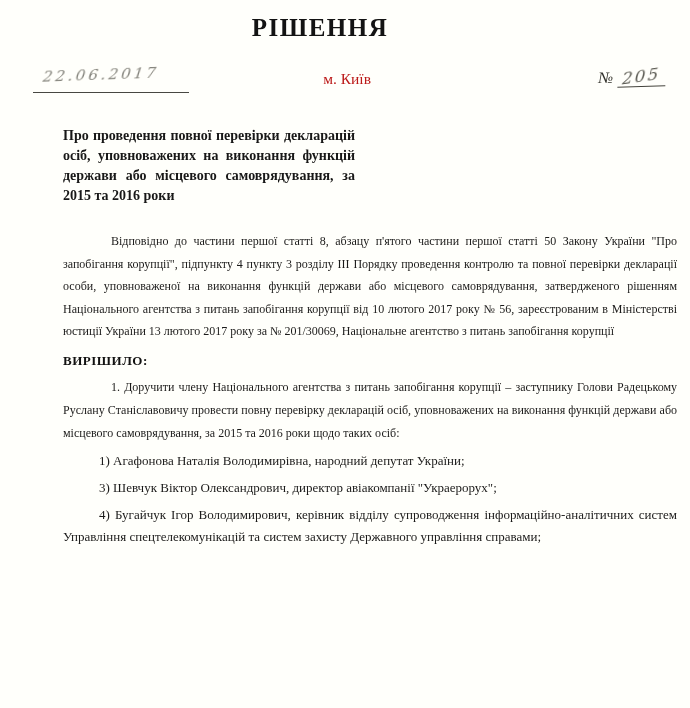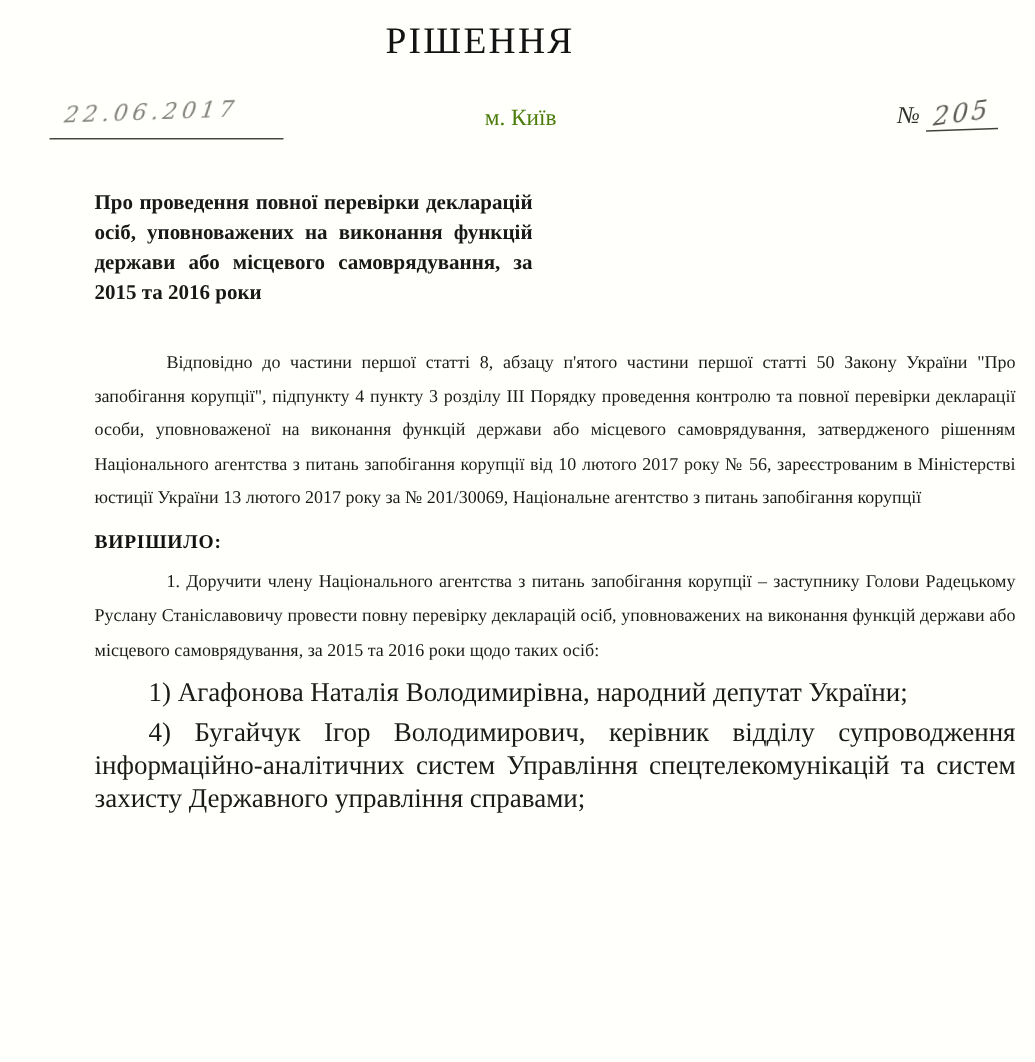--- a/index.html
+++ b/index.html
@@ -16,21 +16,21 @@
     overflow: hidden;
     font-family: "Liberation Serif", serif;
     color: #1e1e1e;
     padding: 14px 13px 0 63px;
   }
   .scan {
     filter: blur(0.22px) contrast(1.03);
   }
   .doc-title {
     text-align: center;
-    font-weight: normal;
+    font-weight: bold;
     font-size: 25px;
     line-height: 28px;
     letter-spacing: 1.5px;
     margin-right: 50px; 
     margin-left: -50px;
     color: #161616;
   }
   .meta-row {
     position: relative;
     height: 30px;
@@ -57,21 +57,21 @@
     letter-spacing: 3px;
     transform: rotate(-2deg) skewX(-10deg);
     padding-left: 10px;
   }
   .city-label {
     position: absolute;
     left: 50%;
     top: 4px;
     transform: translateX(-98%);
     font-size: 15.5px;
-    color: #4d7c0f;
+    color: #b91c1c;
   }
   .number-block {
     position: absolute;
     right: 12px;
     top: 0;
     height: 26px;
   }
   .number-sign {
     font-size: 16px;
     color: #33332e;
@@ -121,21 +121,21 @@
     letter-spacing: 0.5px;
     color: #151515;
   }
   .clause {
     margin-top: 3px;
     line-height: 23px;
   }
   .person {
     margin: 0;
     margin-top: 5px;
-    font-size: 18px;
+    font-size: 13px;
     line-height: 22px;
     text-align: justify;
     text-indent: 36px;
     color: #1d1d1d;
   }
 </style>
 </head>
 <body>
 
 <div class="page scan">
@@ -155,15 +155,16 @@
 
   <div class="subject">Про проведення повної перевірки декларацій осіб, уповноважених на виконання функцій держави або місцевого самоврядування, за 2015 та 2016 роки</div>
 
   <p class="para preamble">Відповідно до частини першої статті 8, абзацу п'ятого частини першої статті 50 Закону України "Про запобігання корупції", підпункту 4 пункту 3 розділу III Порядку проведення контролю та повної перевірки декларації особи, уповноваженої на виконання функцій держави або місцевого самоврядування, затвердженого рішенням Національного агентства з питань запобігання корупції від 10 лютого 2017 року № 56, зареєстрованим в Міністерстві юстиції України 13 лютого 2017 року за № 201/30069, Національне агентство з питань запобігання корупції</p>
 
   <div class="resolved-heading">ВИРІШИЛО:</div>
 
   <p class="para clause">1. Доручити члену Національного агентства з питань запобігання корупції – заступнику Голови Радецькому Руслану Станіславовичу провести повну перевірку декларацій осіб, уповноважених на виконання функцій держави або місцевого самоврядування, за 2015 та 2016 роки щодо таких осіб:</p>
 
   <p class="person">1) Агафонова Наталія Володимирівна, народний депутат України;</p>
+  <p class="person">3) Шевчук Віктор Олександрович, директор авіакомпанії "Украерорух";</p>
   <p class="person">4) Бугайчук Ігор Володимирович, керівник відділу супроводження інформаційно-аналітичних систем Управління спецтелекомунікацій та систем захисту Державного управління справами;</p>
 
 </div>
 
 </body></html>

